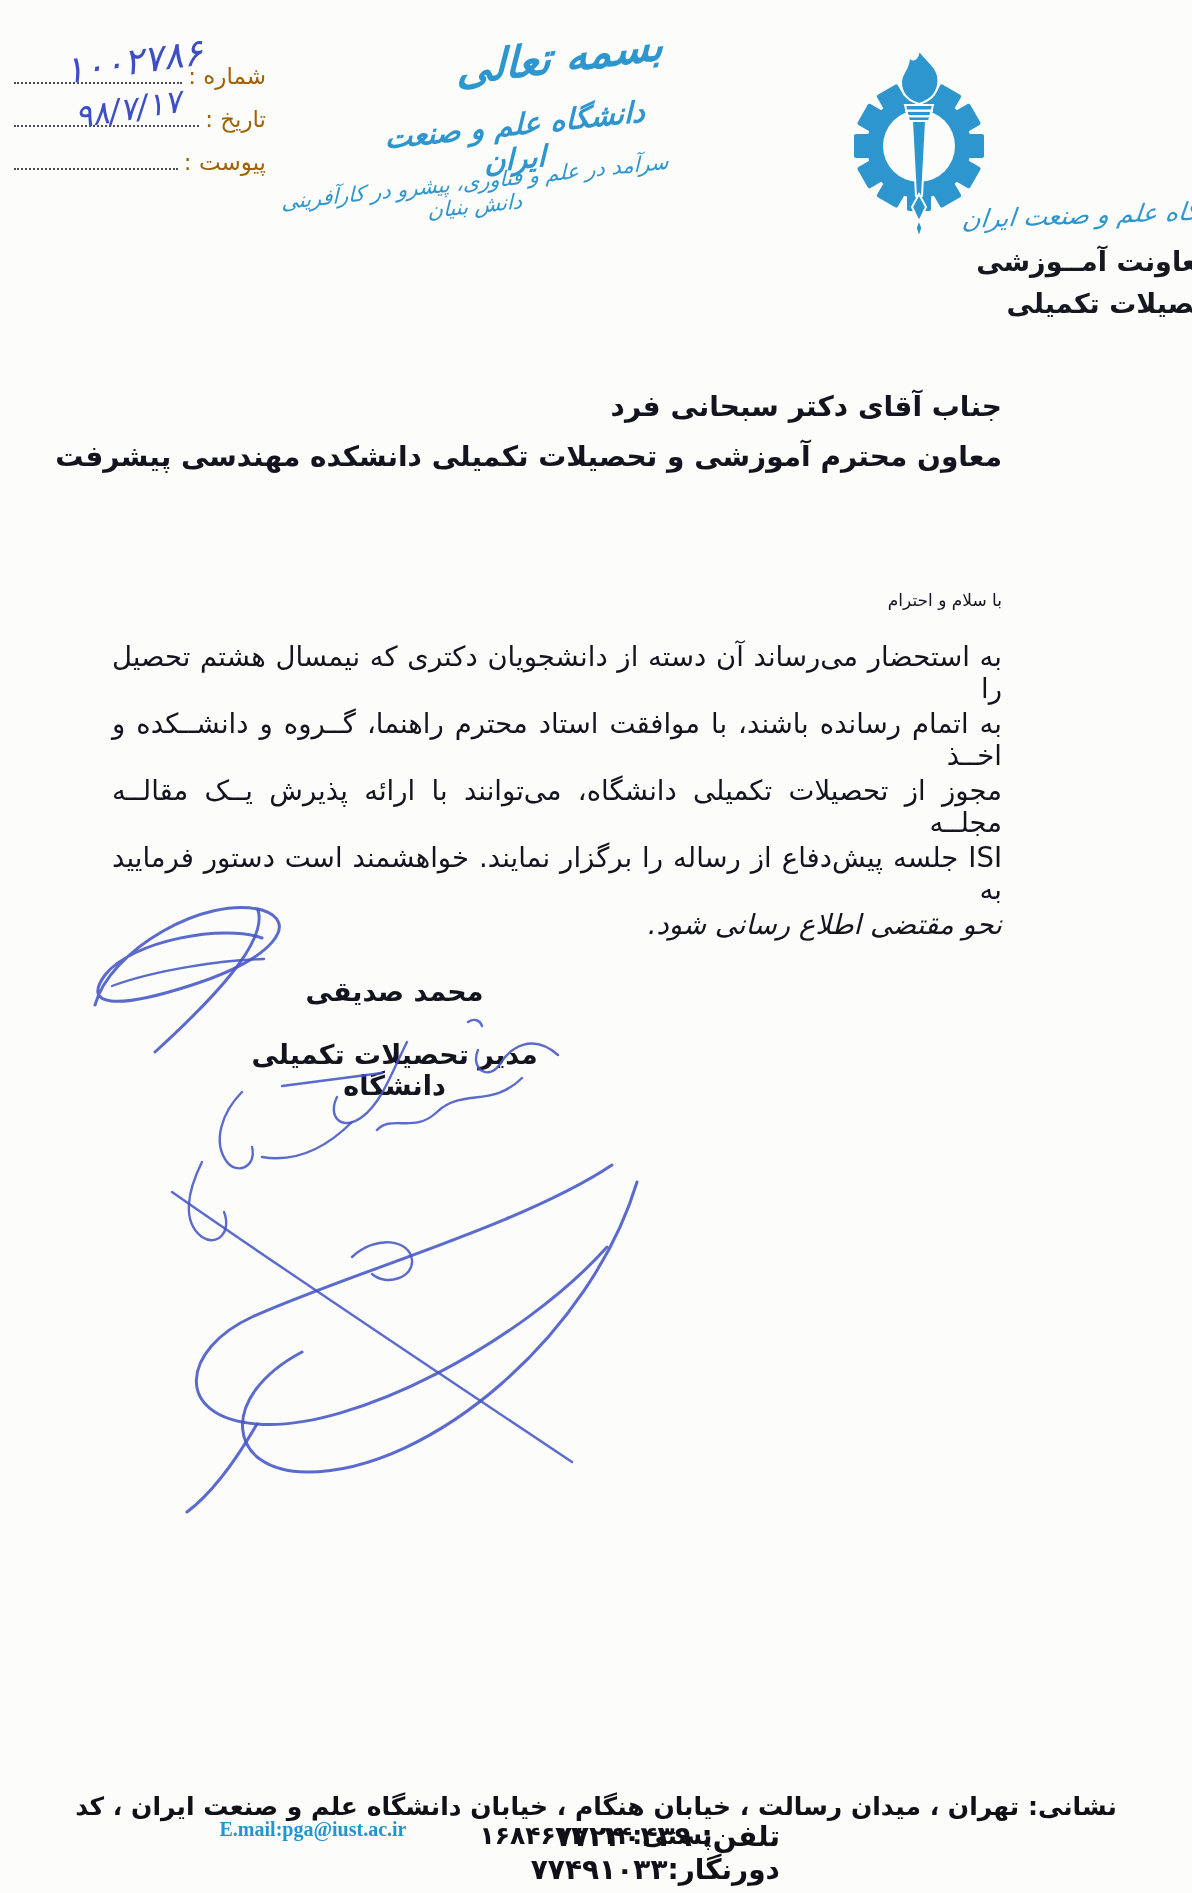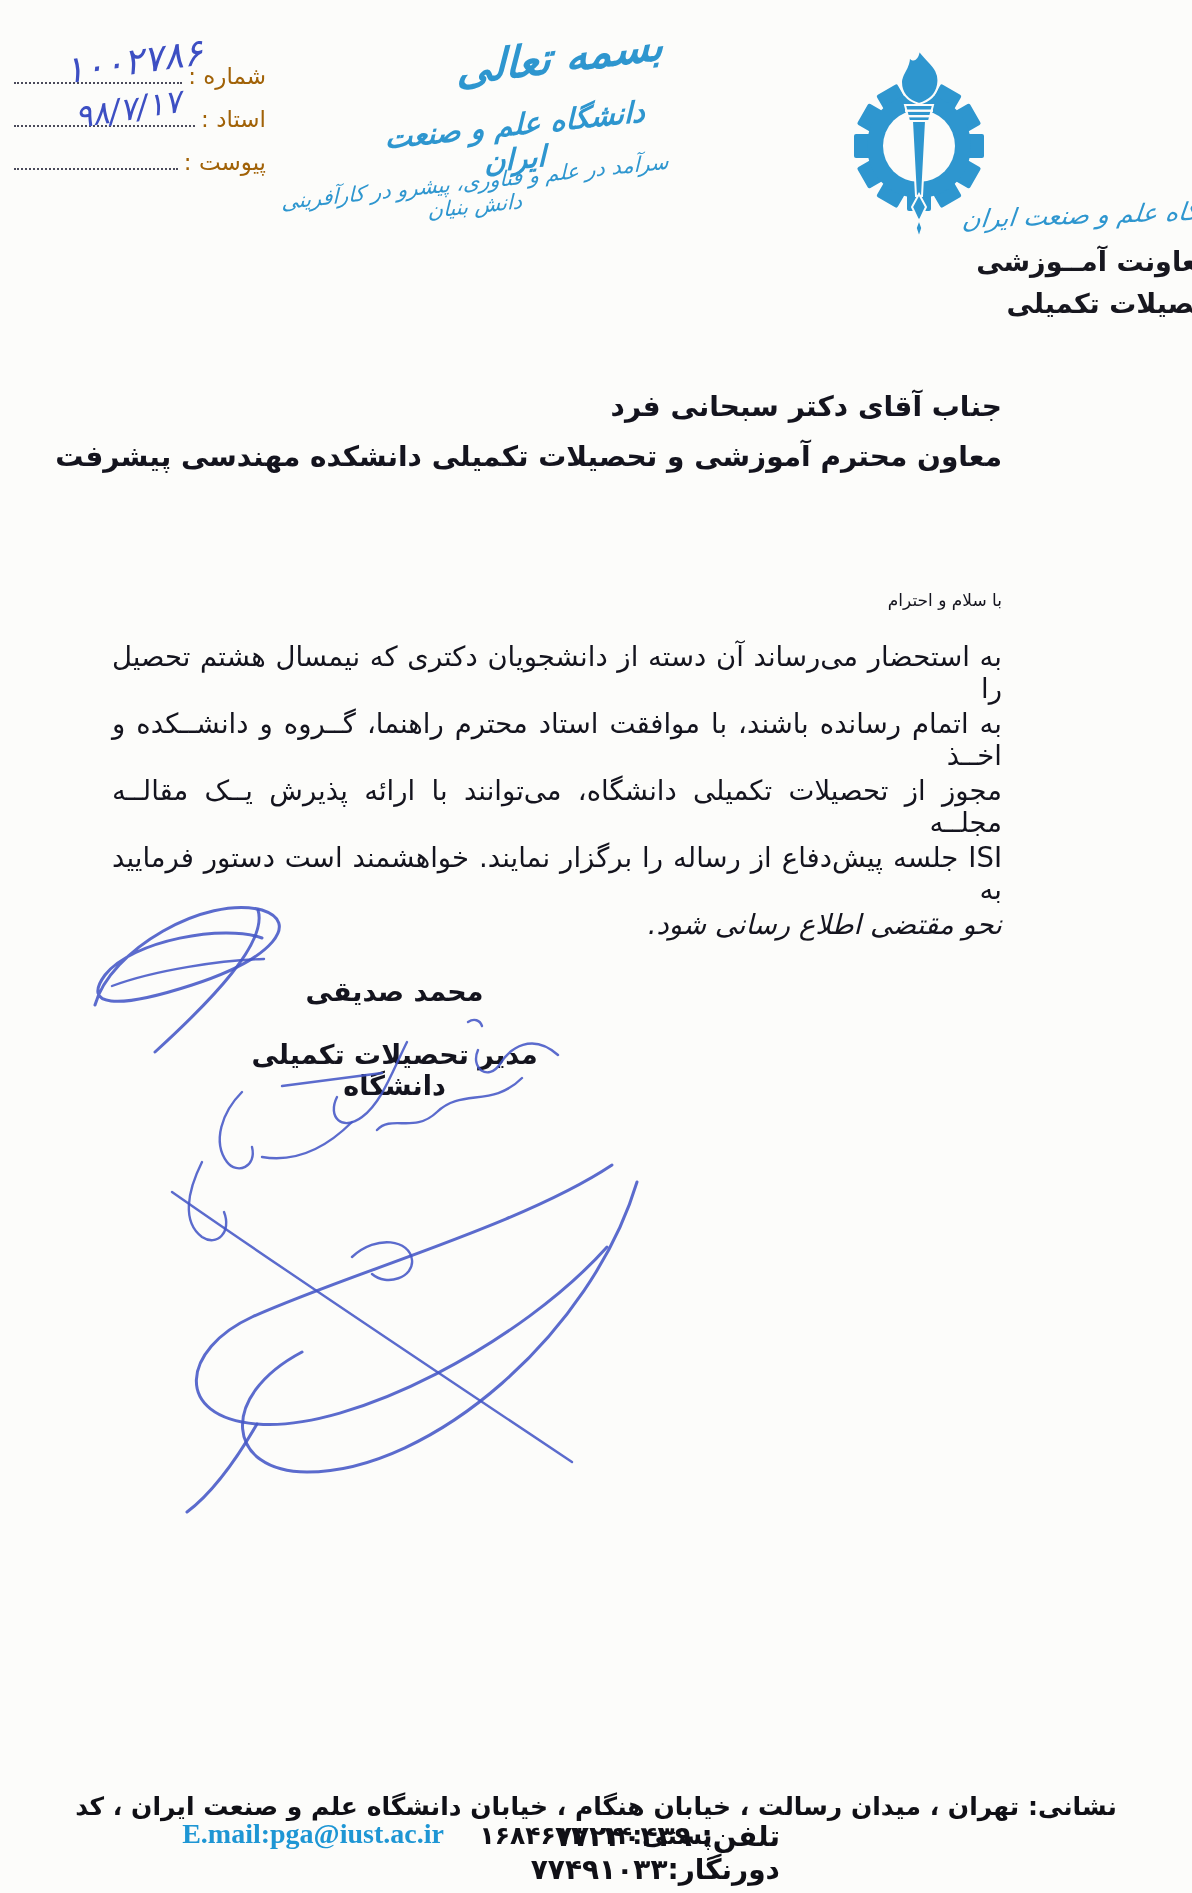--- a/index.html
+++ b/index.html
@@ -44,34 +44,34 @@
   .sig-thanks{font-size:26px;}
   .sig-name{font-size:27px;font-weight:bold;margin-top:28px;}
   .sig-title{font-size:27px;font-weight:bold;margin-top:32px;}
   
   .ink{position:absolute;left:50px;top:860px;width:640px;height:680px;pointer-events:none;}
   .ink path{fill:none;stroke:#4456c6;stroke-width:3;stroke-linecap:round;stroke-linejoin:round;opacity:.88;}
   .ink path.thin{stroke-width:2.4;}
   
   .footer-address{position:absolute;left:40px;right:40px;top:1766px;text-align:center;direction:rtl;font-weight:bold;font-size:25px;color:#101016;margin-top:26px;}
   .footer-phone{position:absolute;left:450px;top:1820px;width:330px;direction:rtl;font-weight:bold;font-size:28px;color:#101016;}
-  .footer-email{position:absolute;left:178px;top:1818px;width:270px;text-align:center;font-family:"Liberation Serif",serif;font-weight:bold;font-size:28px;color:#1e96d4;}
+  .footer-email{position:absolute;left:178px;top:1818px;width:270px;text-align:center;font-family:"Liberation Serif",serif;font-weight:bold;font-size:20px;color:#1e96d4;}
 </style>
 </head>
 <body>
 
 <div class="page">
 
   <div class="fields">
     <div class="frow">
       <span class="lbl">شماره :</span>
       <span class="dots"></span>
     </div>
     <div class="frow">
-      <span class="lbl">استاد :</span>
+      <span class="lbl">تاریخ :</span>
       <span class="dots"></span>
     </div>
     <div class="frow">
       <span class="lbl">پیوست :</span>
       <span class="dots"></span>
     </div>
   </div>
   <div class="hw hw-number">۱۰۰۲۷۸۶</div>
   <div class="hw hw-date">۹۸/۷/۱۷</div>
 

